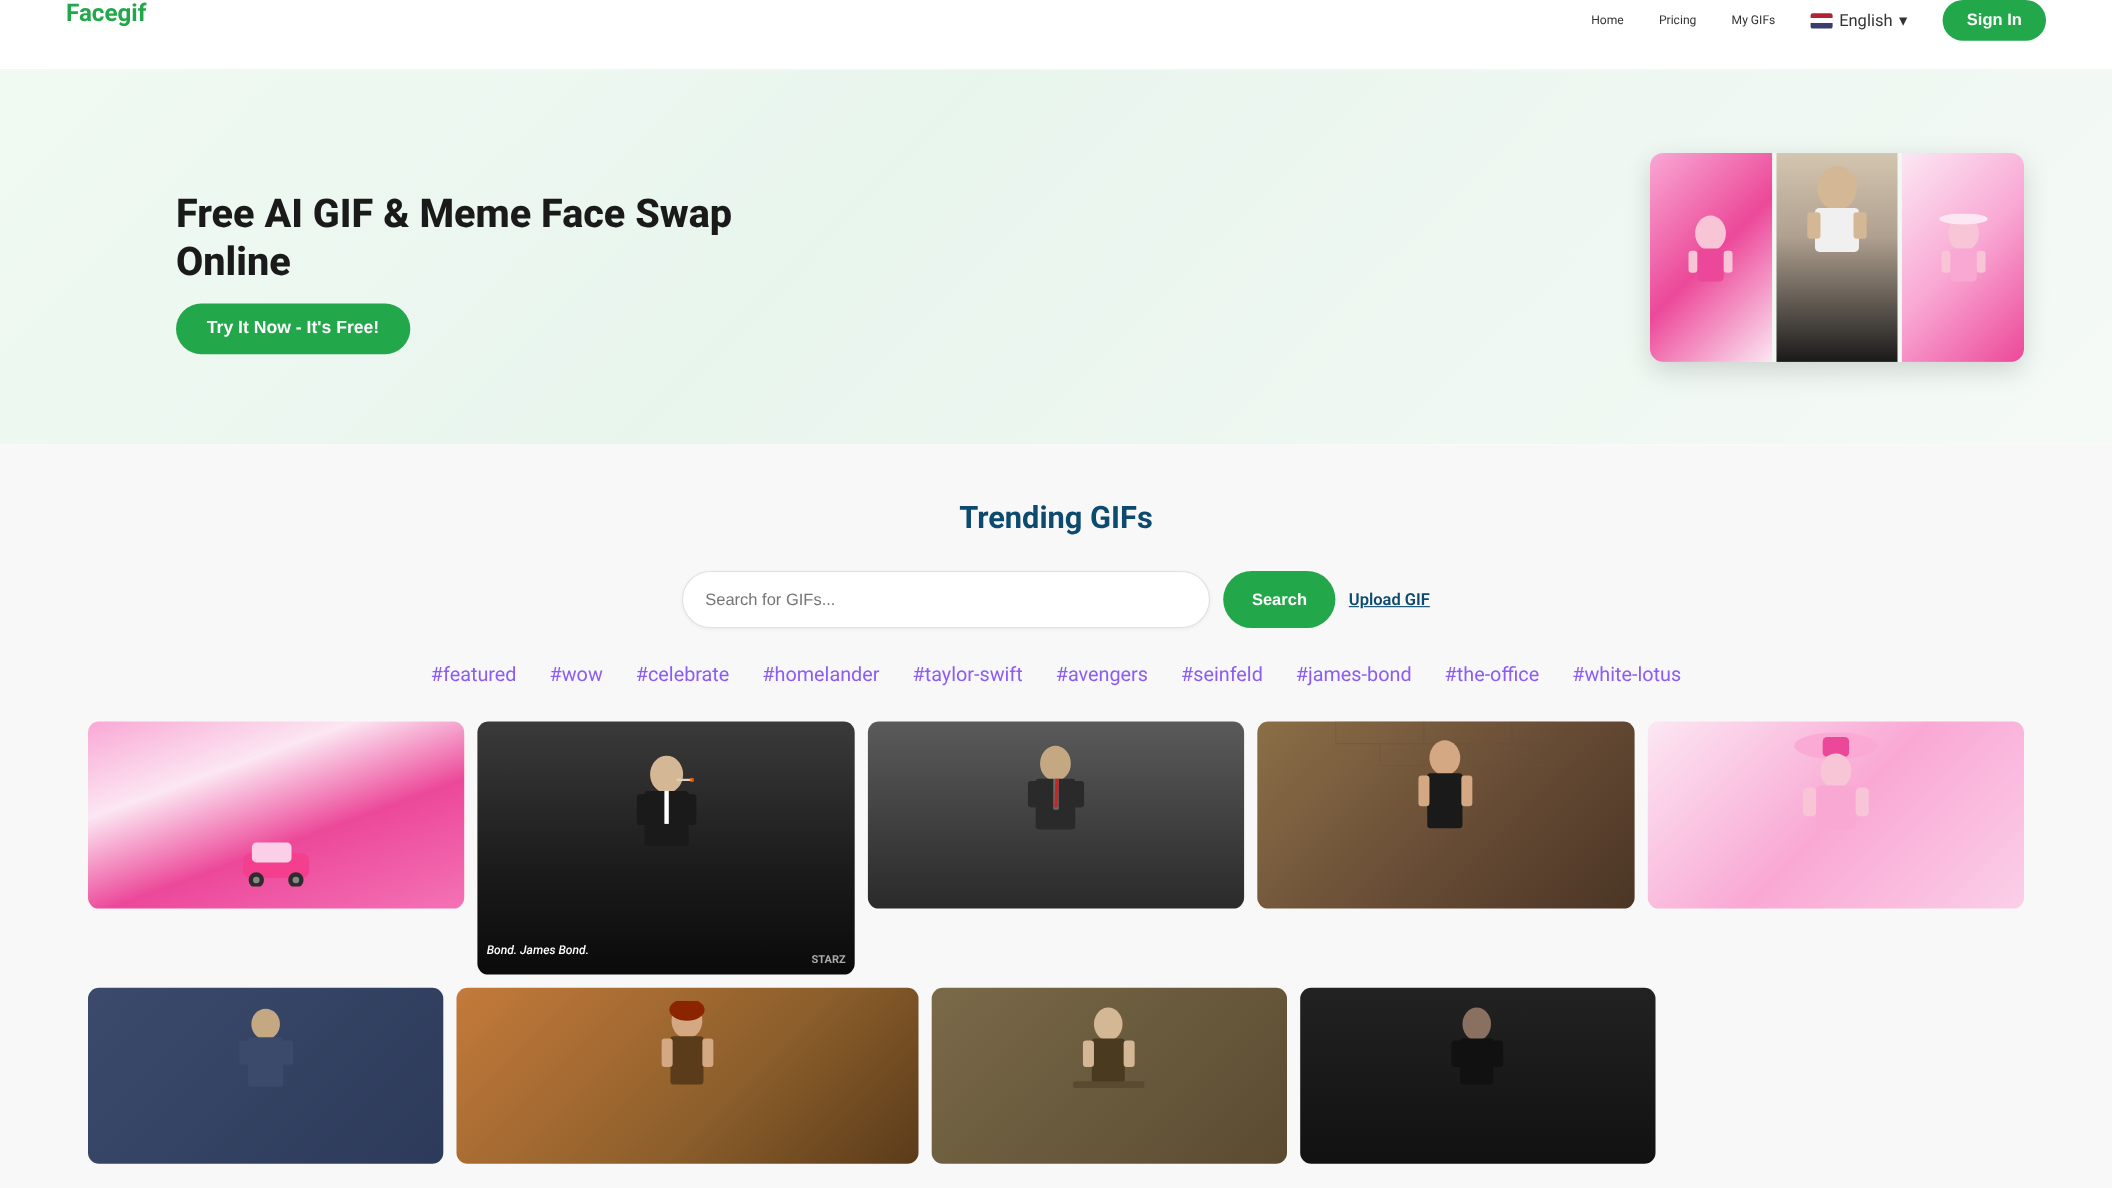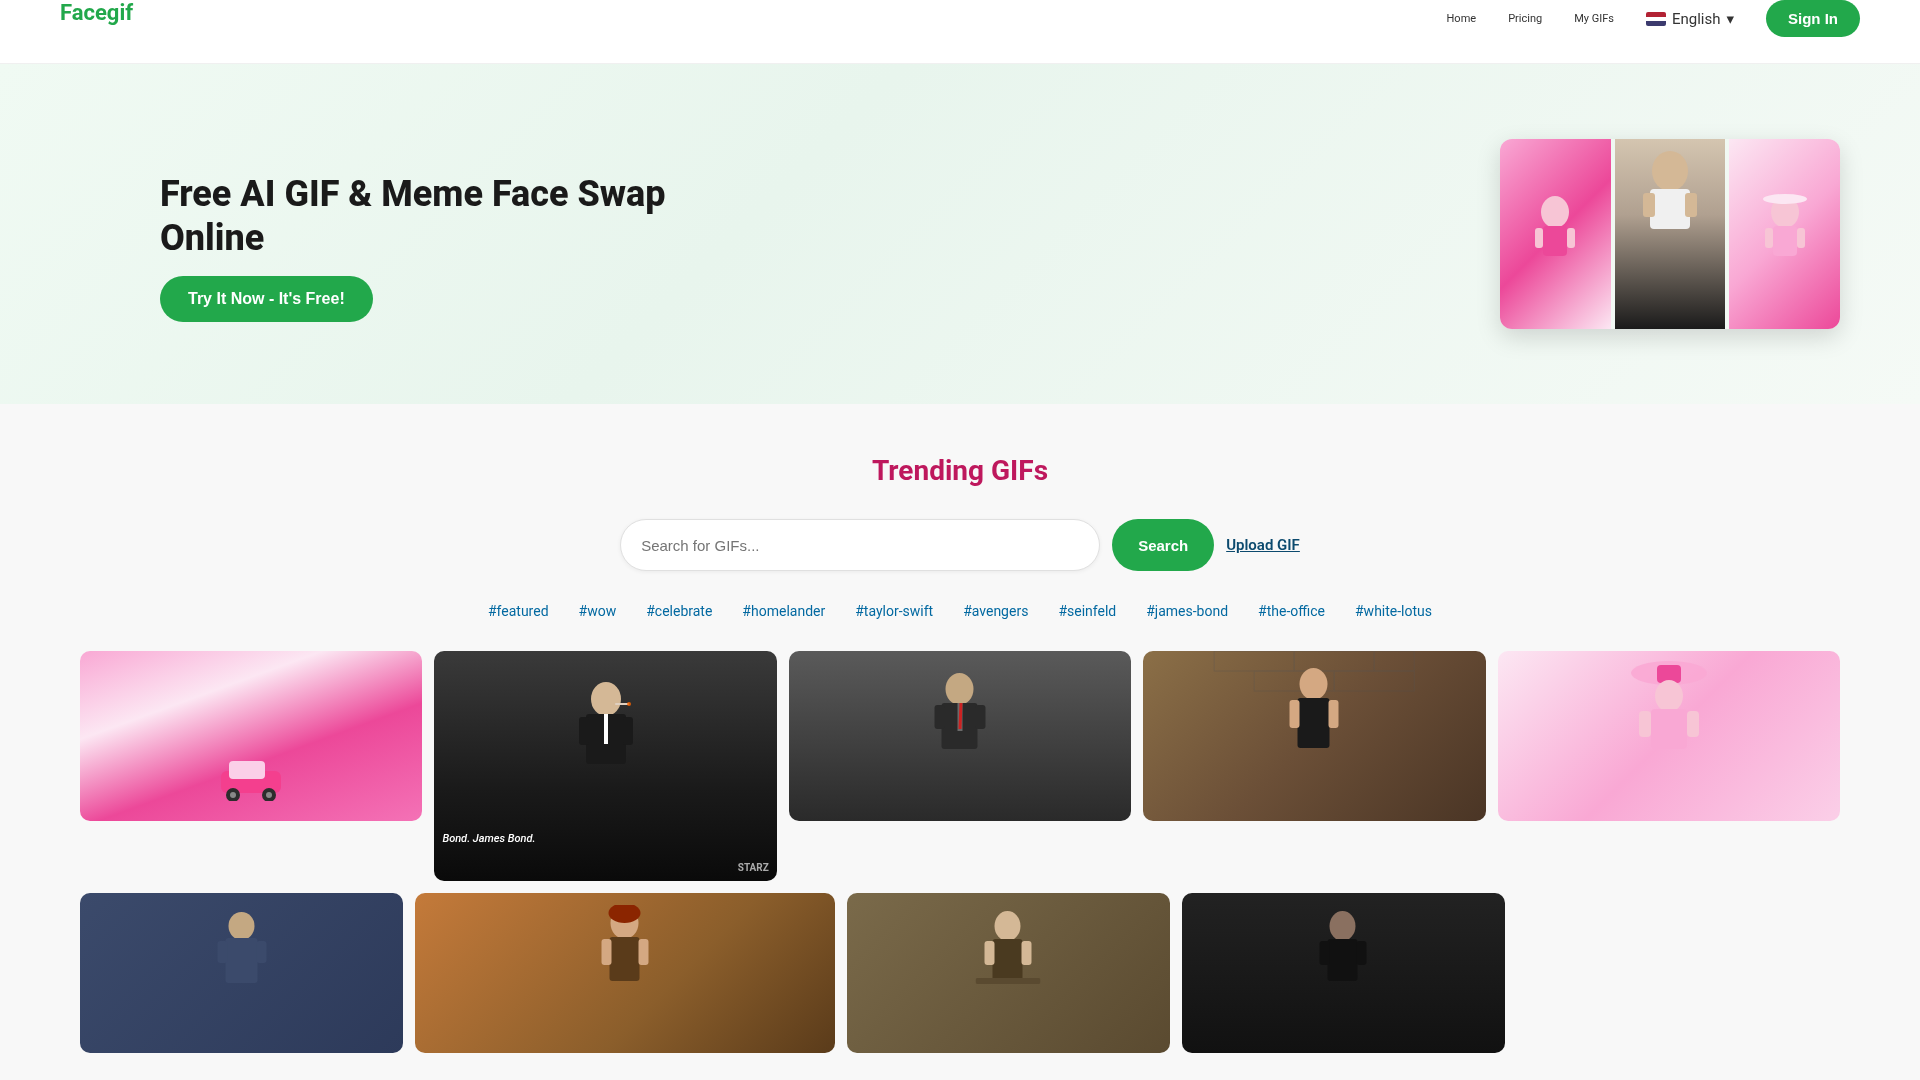--- a/index.html
+++ b/index.html
@@ -111,21 +111,21 @@
 
     
     .trending-section {
       background: #f8f8f8;
       padding: 50px 80px 40px;
     }
     .trending-title {
       text-align: center;
       font-size: 28px;
       font-weight: 700;
-      color: #be185d;
+      color: #0c4a6e;
       margin-bottom: 32px;
     }
 
     
     .search-bar-container {
       display: flex;
       align-items: center;
       justify-content: center;
       gap: 12px;
       margin-bottom: 28px;
@@ -171,22 +171,22 @@
     
     .tags-row {
       display: flex;
       align-items: center;
       justify-content: center;
       gap: 18px;
       margin-bottom: 28px;
       flex-wrap: wrap;
     }
     .tag {
-      font-size: 14px;
-      color: #0369a1;
+      font-size: 18px;
+      color: #8b5cf6;
       cursor: pointer;
       padding: 4px 6px;
       border-radius: 6px;
     }
 
     
     .gif-grid {
       display: grid;
       grid-template-columns: repeat(5, 1fr);
       gap: 12px;
@@ -314,21 +314,21 @@
       <svg style="position:absolute;top:30px;left:50%;transform:translateX(-50%)" width="70" height="100" viewBox="0 0 70 100">
         <ellipse cx="35" cy="18" rx="15" ry="17" fill="#d4b896"></ellipse>
         <rect x="15" y="33" width="40" height="50" rx="3" fill="#1a1a1a"></rect>
         <rect x="33" y="33" width="4" height="30" fill="#fff"></rect>
         <rect x="8" y="36" width="10" height="28" rx="3" fill="#1a1a1a"></rect>
         <rect x="52" y="36" width="10" height="28" rx="3" fill="#1a1a1a"></rect>
 
         <rect x="44" y="22" width="14" height="2" rx="1" fill="#e0d0c0"></rect>
         <circle cx="58" cy="23" r="2" fill="#ff6600" opacity="0.8"></circle>
       </svg>
-      <span class="bond-text" style="position:absolute;bottom:36px;left:8px;color:#fff;font-size:11px;font-style:italic;font-weight:500;">Bond. James Bond.</span>
+      <span class="bond-text" style="position:absolute;bottom:16px;left:8px;color:#fff;font-size:11px;font-style:italic;font-weight:500;">Bond. James Bond.</span>
       <span class="bond-logo" style="position:absolute;bottom:8px;right:8px;color:#aaa;font-size:10px;font-weight:700;">STARZ</span>
     </div>
 
     <div class="gif-card" style="height:170px; background: linear-gradient(180deg, #5a5a5a 0%, #2a2a2a 100%); position:relative;">
       <svg style="position:absolute;top:20px;left:50%;transform:translateX(-50%)" width="65" height="90" viewBox="0 0 65 90">
         <ellipse cx="32" cy="18" rx="14" ry="16" fill="#c4a882"></ellipse>
         <rect x="14" y="32" width="36" height="46" rx="3" fill="#2a2a2a"></rect>
         <rect x="30" y="32" width="5" height="28" fill="#fff" opacity="0.3"></rect>
 
         <polygon points="32,32 35,32 34,58 31,58" fill="#cc2222"></polygon>

